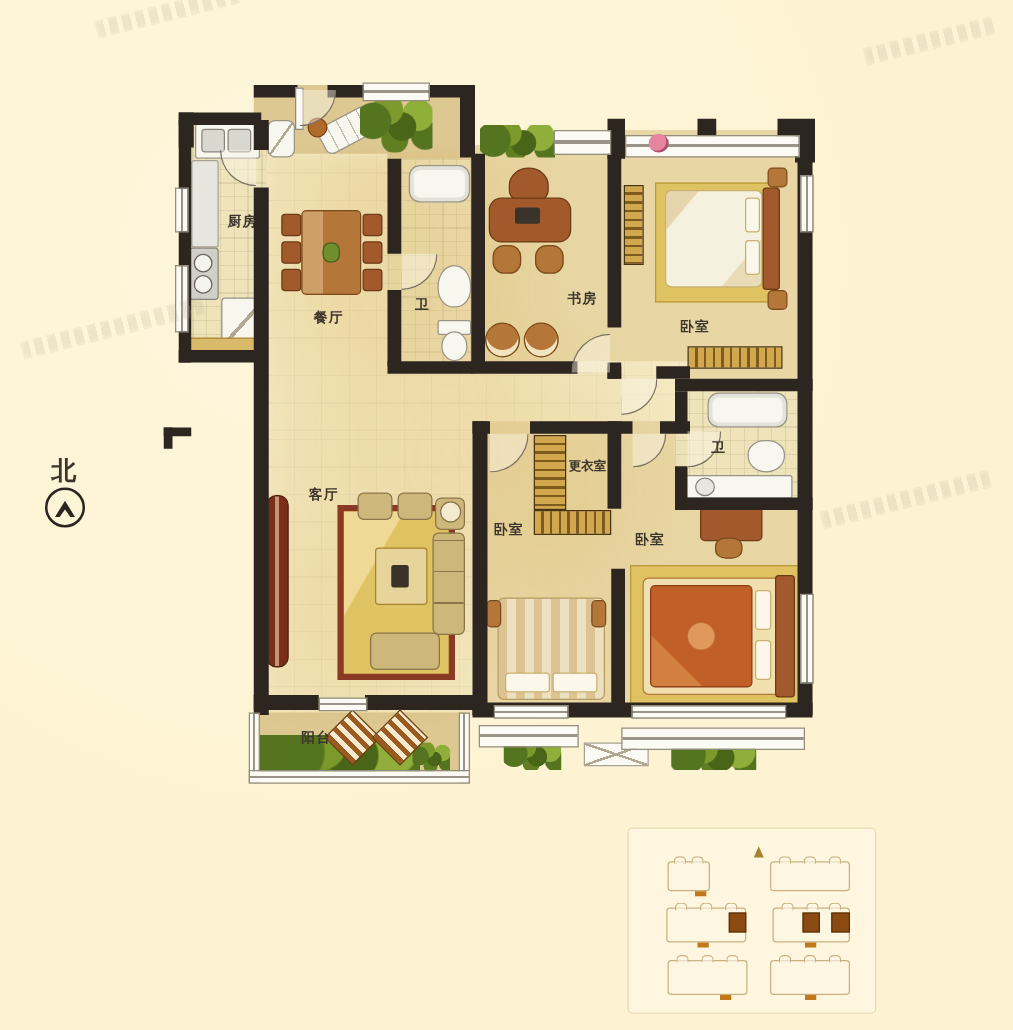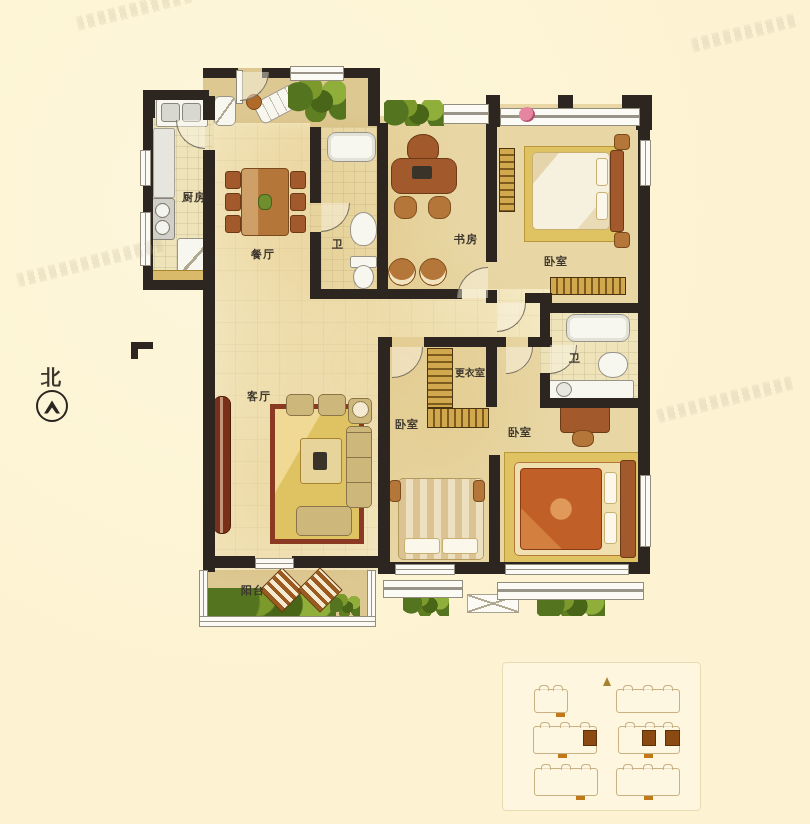--- a/index.html
+++ b/index.html
@@ -268,21 +268,21 @@
   <div class="winh" style="left:497px;top:582px;width:145px;height:16px;"></div>
   <div class="plants" style="left:403px;top:592px;width:46px;height:24px;"></div>
   <div class="plants" style="left:537px;top:594px;width:68px;height:22px;"></div>
   <div class="bowtie" style="left:467px;top:594px;width:50px;height:17px;"></div>
 
   <div class="lbl" style="left:51px;top:377px;font-size:20px;letter-spacing:0;">北</div>
   <div class="compass-circle" style="left:36px;top:390px;">
     <div class="compass-arrow"></div>
   </div>
 
-  <div class="lbl" style="left:194px;top:197px;">厨房</div>
+  <div class="lbl" style="left:194px;top:177px;">厨房</div>
   <div class="lbl" style="left:263px;top:254px;">餐厅</div>
   <div class="lbl" style="left:338px;top:244px;">卫</div>
   <div class="lbl" style="left:466px;top:239px;">书房</div>
   <div class="lbl" style="left:556px;top:261px;">卧室</div>
   <div class="lbl" style="left:259px;top:396px;">客厅</div>
   <div class="lbl lbl-sm" style="left:470px;top:373px;">更衣室</div>
   <div class="lbl" style="left:575px;top:358px;">卫</div>
   <div class="lbl" style="left:407px;top:424px;">卧室</div>
   <div class="lbl" style="left:520px;top:432px;">卧室</div>
   <div class="lbl" style="left:253px;top:590px;">阳台</div>

